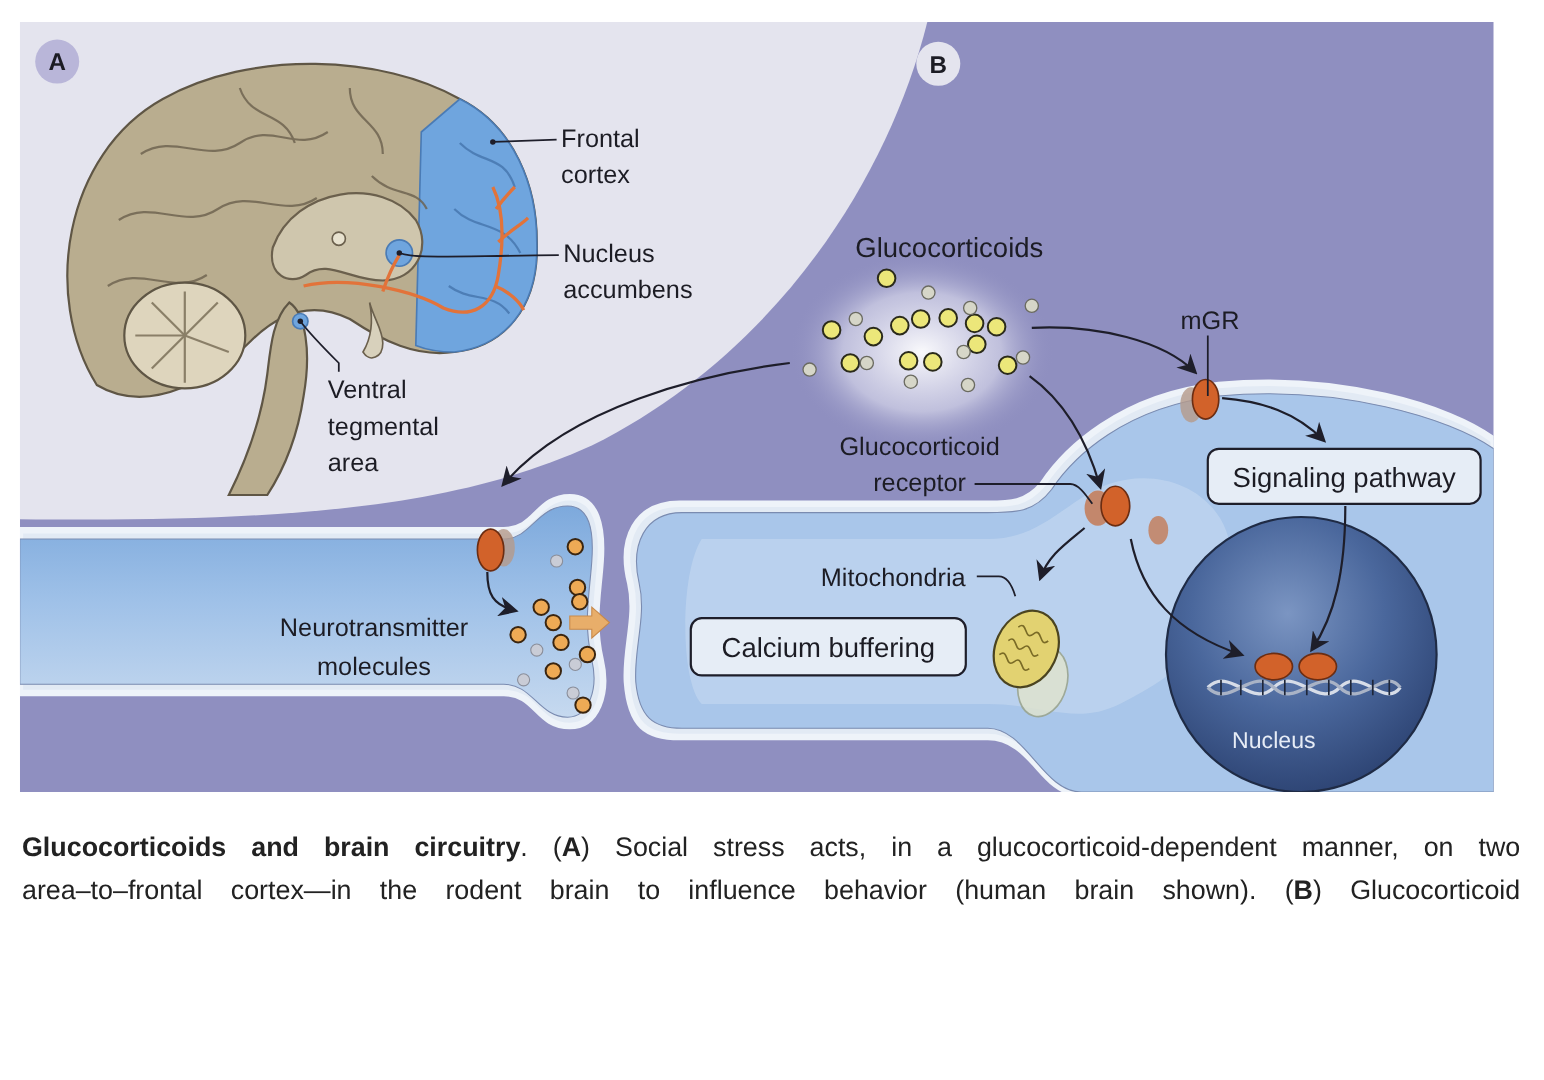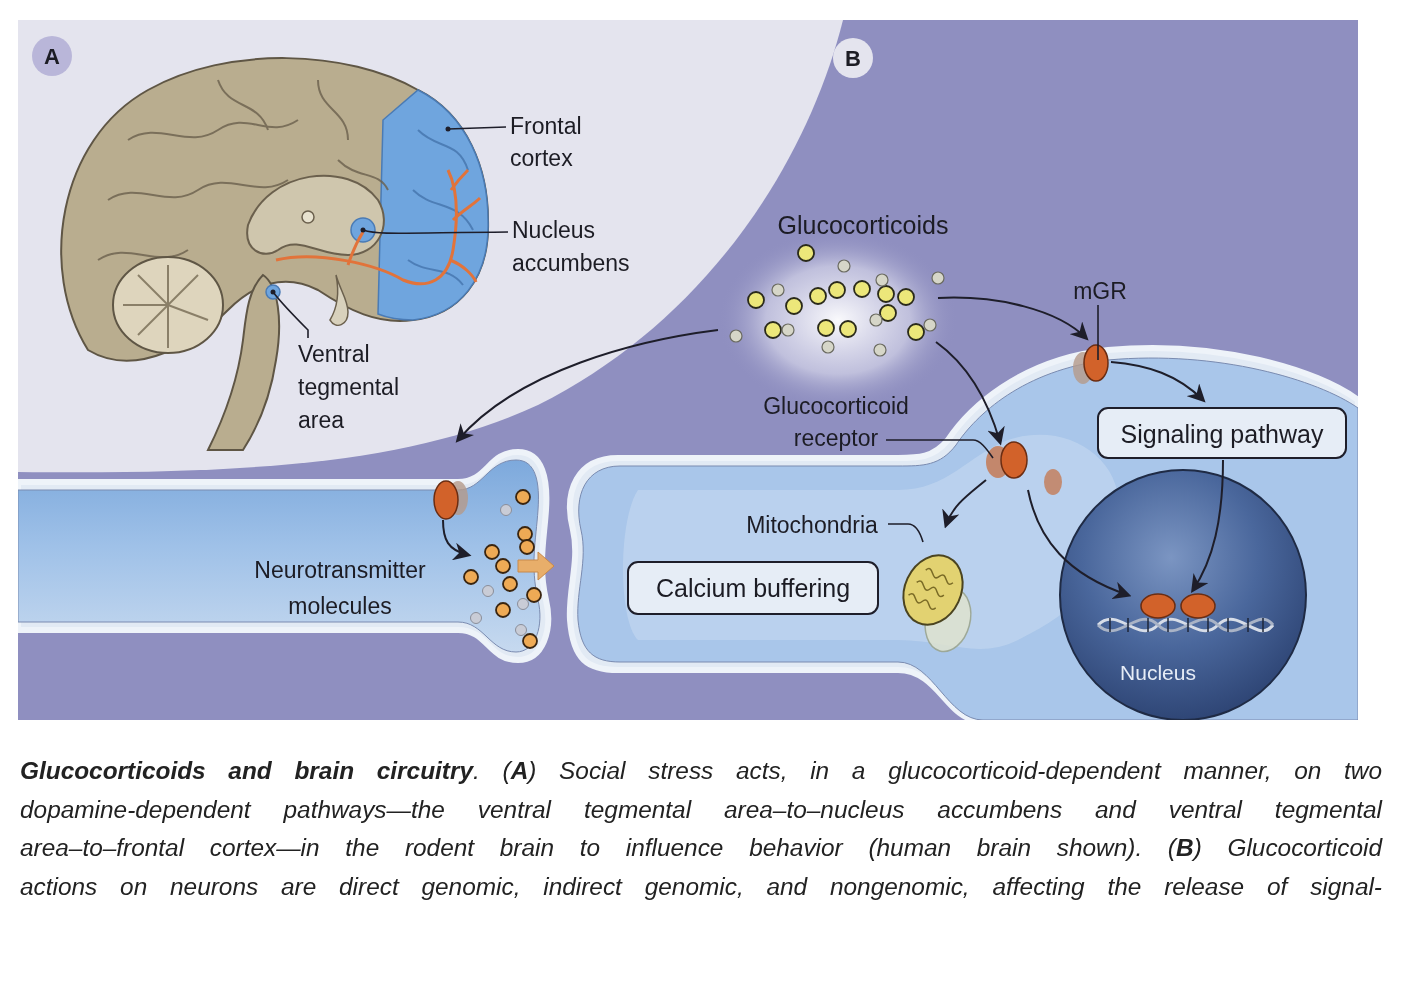--- a/index.html
+++ b/index.html
@@ -4,21 +4,21 @@
 <style>
   html, body { margin: 0; padding: 0; background: #ffffff; }
   body { width: 1404px; height: 982px; position: relative; overflow: hidden; font-family: "Liberation Sans", "DejaVu Sans", sans-serif; }
   #figure { position: absolute; left: 18px; top: 20px; width: 1340px; height: 700px; overflow: hidden; }
   #figure svg { display: block; }
   .lbl { font-family: "Liberation Sans", "DejaVu Sans", sans-serif; font-size: 23px; fill: #1c1c24; }
   .lbl-box { font-family: "Liberation Sans", "DejaVu Sans", sans-serif; font-size: 25px; fill: #1c1c24; }
   .lbl-white { font-family: "Liberation Sans", "DejaVu Sans", sans-serif; font-size: 21px; fill: #e6ecf6; }
   .panel-letter { font-family: "Liberation Sans", "DejaVu Sans", sans-serif; font-size: 22px; font-weight: bold; fill: #1c1c24; }
   #caption { position: absolute; left: 20px; top: 752px; width: 1362px; font-size: 24.4px; line-height: 38.6px; color: #222; text-align: justify; text-align-last: justify; }
-  #caption .line { display: block; white-space: nowrap; font-style: italic; }
+  #caption .line { display: block; white-space: nowrap; }
   #caption b { font-weight: bold; }
 </style>
 </head>
 <body>
 
 <div id="figure">
 <svg width="1340" height="700" viewBox="0 0 1340 700" xmlns="http://www.w3.org/2000/svg">
   <defs>
     <radialGradient id="glowGrad" cx="50%" cy="50%" r="50%">
       <stop offset="0%" stop-color="#ffffff" stop-opacity="0.95"></stop>
@@ -256,16 +256,14 @@
   </g>
   <g>
     <rect x="610" y="542" width="250" height="52" rx="10" fill="#e6edf6" stroke="#1e1e2a" stroke-width="2"></rect>
     <text class="lbl-box" x="735" y="577" text-anchor="middle">Calcium buffering</text>
   </g>
 </svg>
 </div>
 
 <div id="caption">
     <span class="line"><b>Glucocorticoids and brain circuitry</b><span>. (</span><b>A</b><span>) Social stress acts, in a glucocorticoid-dependent manner, on two</span></span>
-    <span class="line"><span>dopamine-dependent pathways—the ventral tegmental area–to–nucleus accumbens and ventral tegmental</span></span>
     <span class="line"><span>area–to–frontal cortex—in the rodent brain to influence behavior (human brain shown). (</span><b>B</b><span>) Glucocorticoid</span></span>
-    <span class="line"><span>actions on neurons are direct genomic, indirect genomic, and nongenomic, affecting the release of signal-</span></span>
   </div>
 
 </body></html>

